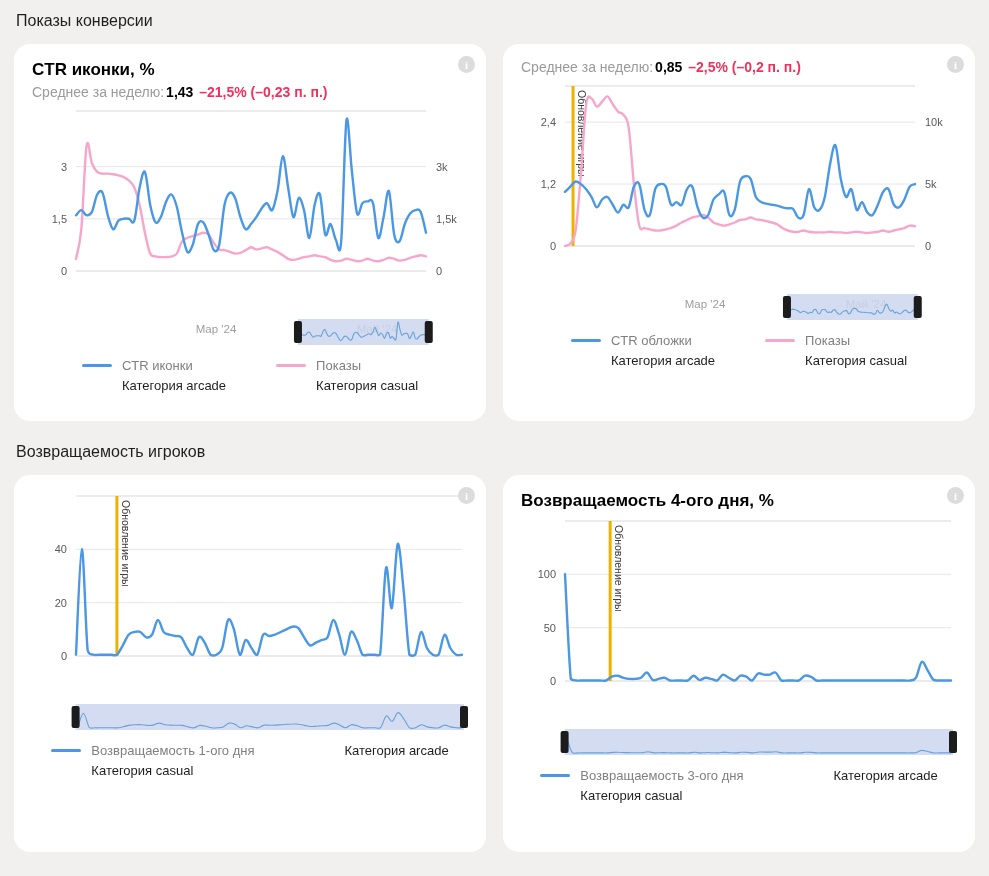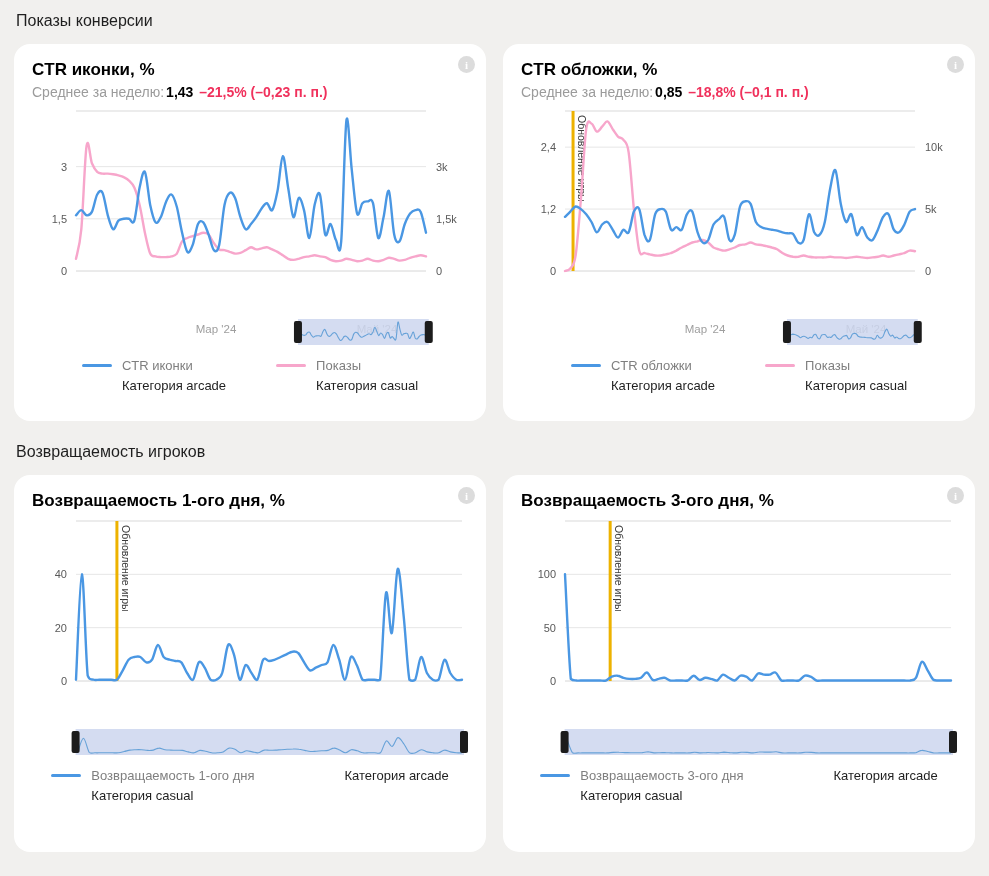--- a/index.html
+++ b/index.html
@@ -123,23 +123,22 @@
           <div class="legend-item no-sample">
             <span>Категория arcade</span>
           </div>
           <div class="legend-item no-sample">
             <span>Категория casual</span>
           </div>
         </div>
     </div>
 
     <div class="card">
-      <div class="card-title">CTR обложки, %</div>
-      <span class="info-icon">i</span>
-      <div class="avg-line"><span>Среднее за неделю:</span><span class="avg-value">0,85</span> <span class="avg-delta">–18,8% (–0,1 п. п.)</span></div>
+      <span class="info-icon">i</span>
+      <div class="avg-line"><span>Среднее за неделю:</span><span class="avg-value">0,85</span> <span class="avg-delta">–2,5% (–0,2 п. п.)</span></div>
       <svg class="chart-canvas" viewBox="0 0 436 248" width="436" height="248">
           <line x1="44" y1="6" x2="394" y2="6" stroke="#d9d9d9" stroke-width="1"></line>
           <line x1="44" y1="166" x2="394" y2="166" stroke="#d6d6d6" stroke-width="1"></line>
           <text x="35" y="170" text-anchor="end" font-size="11" fill="#595959">0</text>
           <line x1="44" y1="104.06451612903226" x2="394" y2="104.06451612903226" stroke="#e6e6e6" stroke-width="1"></line>
           <text x="35" y="108.06451612903226" text-anchor="end" font-size="11" fill="#595959">1,2</text>
           <line x1="44" y1="42.12903225806451" x2="394" y2="42.12903225806451" stroke="#e6e6e6" stroke-width="1"></line>
           <text x="35" y="46.12903225806451" text-anchor="end" font-size="11" fill="#595959">2,4</text>
           <text x="404" y="170" text-anchor="start" font-size="11" fill="#595959">0</text>
           <text x="404" y="108.0661144228536" text-anchor="start" font-size="11" fill="#595959">5k</text>
@@ -173,21 +172,20 @@
         </div>
     </div>
 
   </div>
 
   <div class="section-title second">Возвращаемость игроков</div>
 
   <div class="cards-row">
 
     <div class="card">
-      <div class="card-title">Возвращаемость 1-ого дня, %</div>
       <span class="info-icon">i</span>
       <svg class="chart-canvas" viewBox="0 0 436 248" width="436" height="248">
           <line x1="44" y1="6" x2="430" y2="6" stroke="#d9d9d9" stroke-width="1"></line>
           <line x1="44" y1="166" x2="430" y2="166" stroke="#d6d6d6" stroke-width="1"></line>
           <text x="35" y="170" text-anchor="end" font-size="11" fill="#595959">0</text>
           <line x1="44" y1="112.66666666666667" x2="430" y2="112.66666666666667" stroke="#e6e6e6" stroke-width="1"></line>
           <text x="35" y="116.66666666666667" text-anchor="end" font-size="11" fill="#595959">20</text>
           <line x1="44" y1="59.33333333333334" x2="430" y2="59.33333333333334" stroke="#e6e6e6" stroke-width="1"></line>
           <text x="35" y="63.33333333333334" text-anchor="end" font-size="11" fill="#595959">40</text>
           <line x1="84.916" y1="6" x2="84.916" y2="166" stroke="#edb200" stroke-width="3"></line>
@@ -206,21 +204,21 @@
           <div class="legend-item no-sample">
             <span>Категория arcade</span>
           </div>
           <div class="legend-item no-sample">
             <span>Категория casual</span>
           </div>
         </div>
     </div>
 
     <div class="card">
-      <div class="card-title">Возвращаемость 3-ого дня, %</div>
+      <div class="card-title">Возвращаемость 4-ого дня, %</div>
       <span class="info-icon">i</span>
       <svg class="chart-canvas" viewBox="0 0 436 248" width="436" height="248">
           <line x1="44" y1="6" x2="430" y2="6" stroke="#d9d9d9" stroke-width="1"></line>
           <line x1="44" y1="166" x2="430" y2="166" stroke="#d6d6d6" stroke-width="1"></line>
           <text x="35" y="170" text-anchor="end" font-size="11" fill="#595959">0</text>
           <line x1="44" y1="112.66666666666667" x2="430" y2="112.66666666666667" stroke="#e6e6e6" stroke-width="1"></line>
           <text x="35" y="116.66666666666667" text-anchor="end" font-size="11" fill="#595959">50</text>
           <line x1="44" y1="59.33333333333334" x2="430" y2="59.33333333333334" stroke="#e6e6e6" stroke-width="1"></line>
           <text x="35" y="63.33333333333334" text-anchor="end" font-size="11" fill="#595959">100</text>
           <line x1="89.162" y1="6" x2="89.162" y2="166" stroke="#edb200" stroke-width="3"></line>

